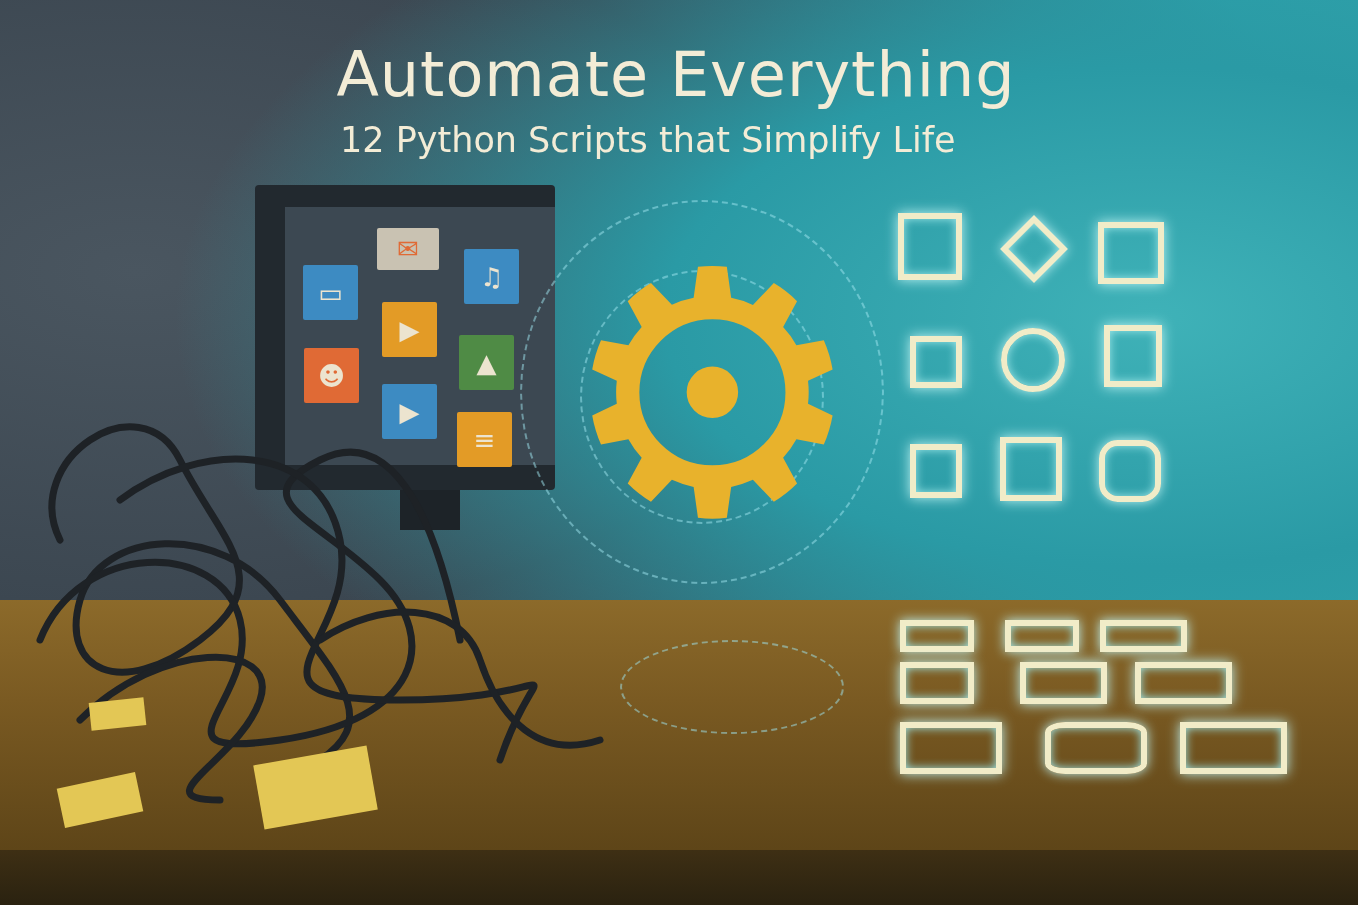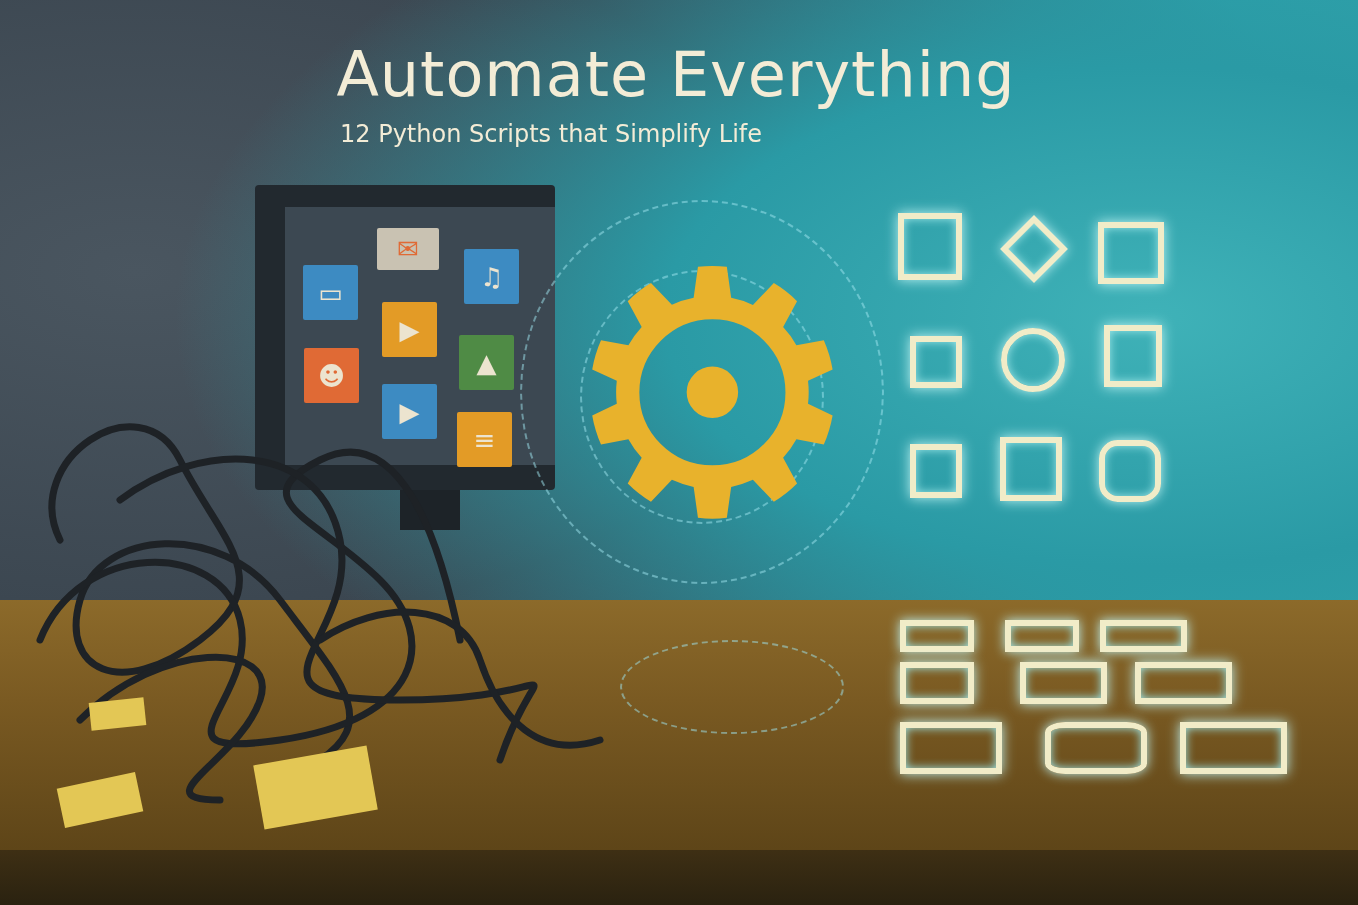--- a/index.html
+++ b/index.html
@@ -9,21 +9,21 @@
     background:
       radial-gradient(ellipse at 85% 35%, #3fb2b8 0%, #2a9aa5 30%, transparent 60%),
       radial-gradient(ellipse at 10% 30%, #4a5660 0%, #3b4650 40%, transparent 70%),
       linear-gradient(90deg, #3a444d 0%, #2e6f80 45%, #2aa0aa 75%, #33a6ad 100%); }
   .desk { position:absolute; left:0; right:0; top:600px; height:250px;
     background:linear-gradient(180deg,#8c6a2a 0%,#7a5a22 40%,#5e4518 100%); }
   .desk-edge { position:absolute; left:0; right:0; top:850px; height:55px;
     background:linear-gradient(180deg,#3e2f14,#2a2210); }
   .title { position:absolute; left:0; width:100%; top:38px; text-align:center;
     color:#f3ecd6; font-size:62px; letter-spacing:1px; font-family:"DejaVu Sans", sans-serif; padding-left:0; margin-left:-3px; }
-  .subtitle { position:absolute; left:340px; top:120px; color:#f3ecd6; font-size:24px; }
+  .subtitle { position:absolute; left:340px; top:120px; color:#f3ecd6; font-size:35px; }
   .monitor { position:absolute; left:255px; top:185px; width:300px; height:305px;
     background:#22292f; border-radius:4px; }
   .screen { position:absolute; left:30px; top:22px; right:0; bottom:25px; background:#3c4852; }
   .stand { position:absolute; left:400px; top:490px; width:60px; height:40px; background:#1d2328; }
   .app { position:absolute; width:55px; height:55px; border-radius:2px; display:flex;
     align-items:center; justify-content:center; color:#ece4cf; font-size:26px; }
   .gear { position:absolute; left:560px; top:215px; width:280px; height:360px;
     color:#e8b22c; font-size:340px; line-height:360px; text-align:center; }
   .swirl { position:absolute; border:2px dashed rgba(160,230,240,0.5); border-radius:50%; }
   .shape { position:absolute; border:6px solid #f1ecc8; box-shadow:0 0 12px #bff4f4, inset 0 0 10px #9fe8ea; }

